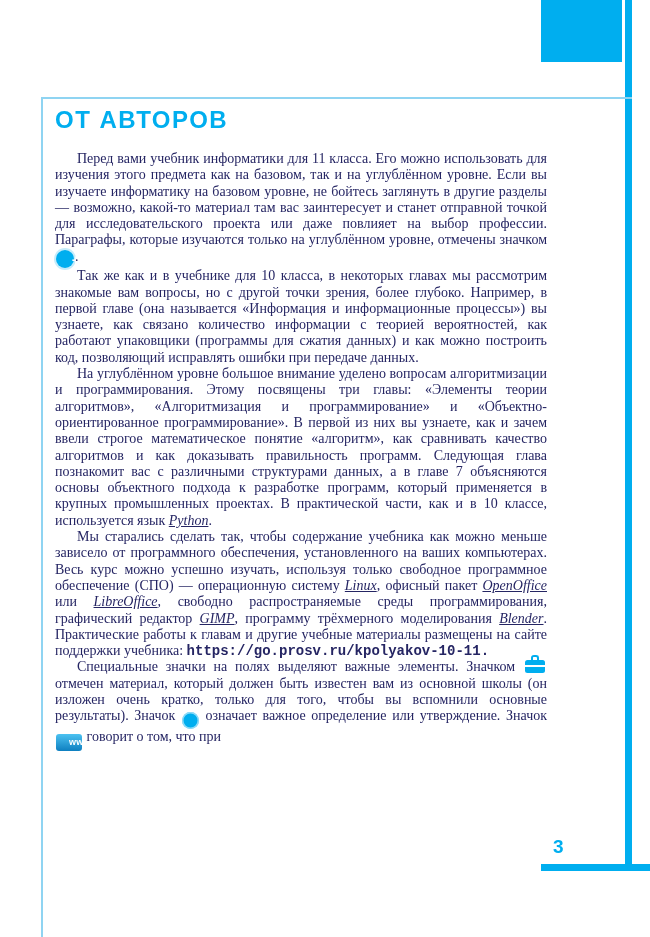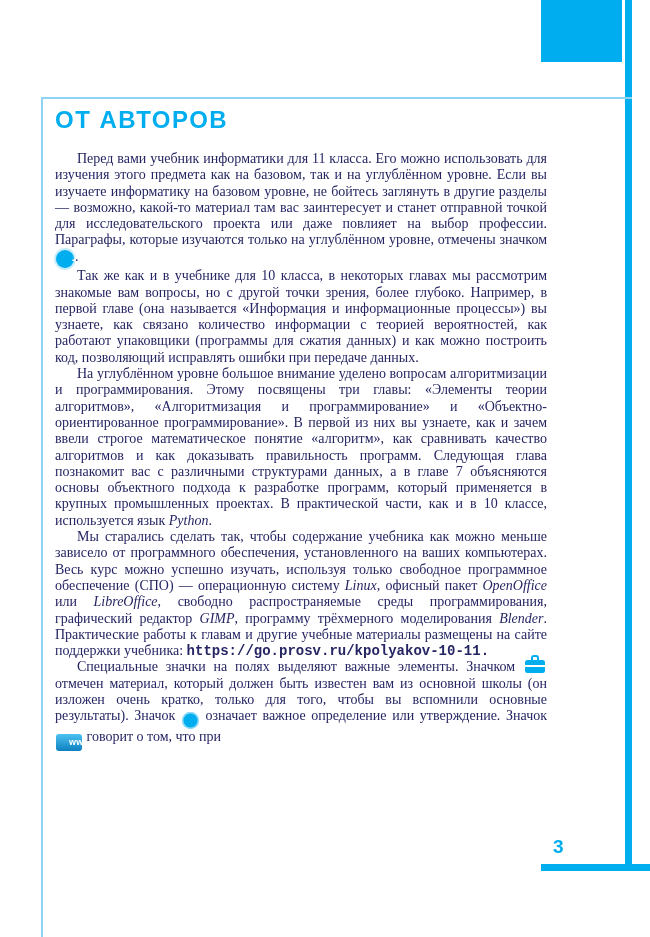--- a/index.html
+++ b/index.html
@@ -34,21 +34,21 @@
   }
   .content p{
     margin:0;
     text-align:justify;
     text-indent:22px;
     font-size:14px;
     line-height:16.3px;
     color:var(--text);
     hyphens:auto;
   }
-  .content .italic{font-style:italic;}
+  .content .italic{font-style:italic;text-decoration:underline;}
   .content .bold{font-weight:bold;font-family:Liberation Mono, monospace;}
 
   .page-number{
     position:absolute;left:553px;top:836px;
     font-family:"Liberation Sans",sans-serif;
     font-size:19px;font-weight:bold;color:var(--accent);
   }
 
   
   .badge{

